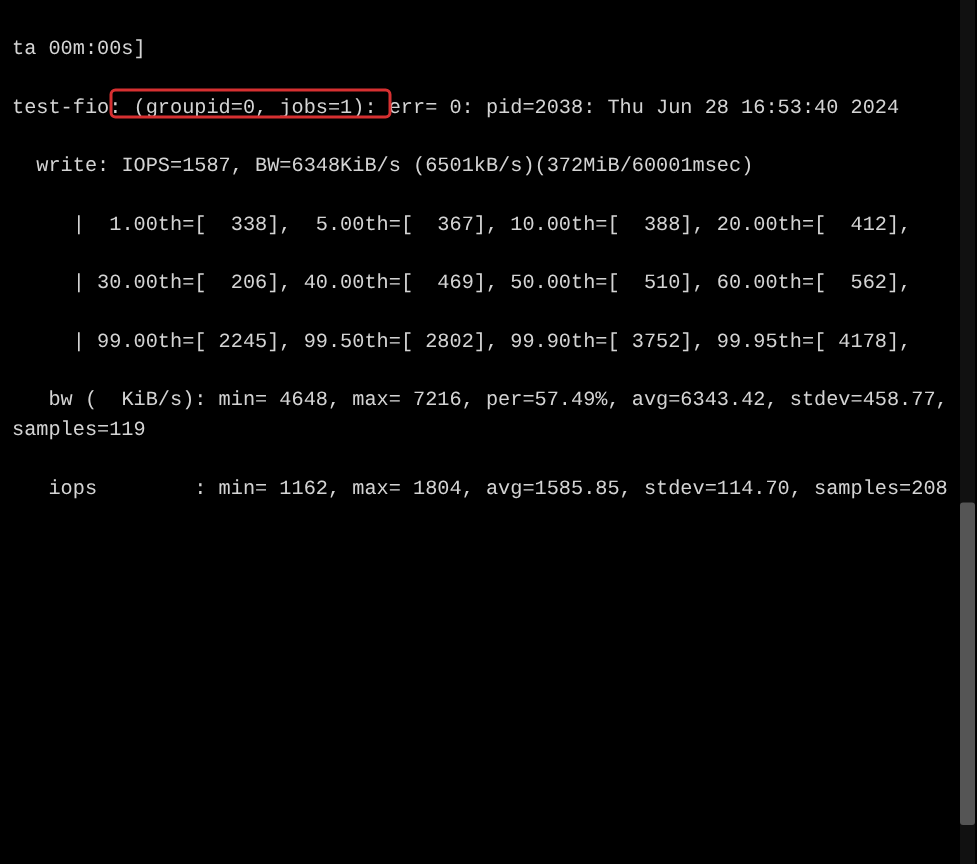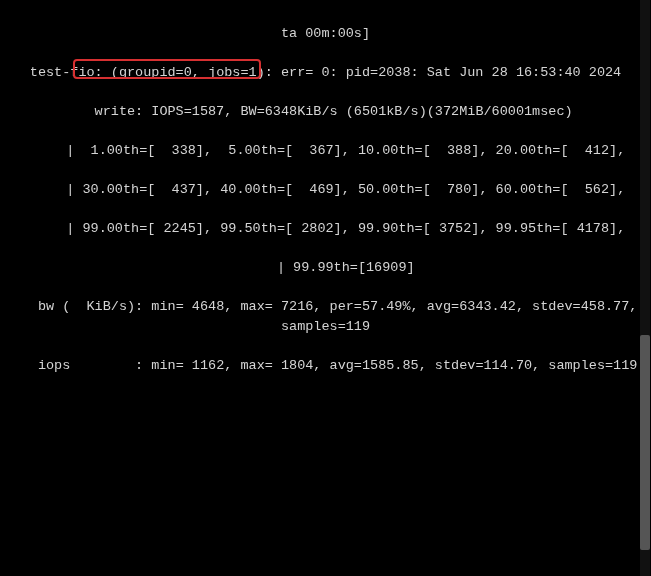--- a/index.html
+++ b/index.html
@@ -12,21 +12,20 @@
       width: 651px;
       height: 576px;
       overflow: hidden;
       position: relative;
     }
     .terminal {
       padding: 4px 8px;
       white-space: pre;
       width: 100%;
       height: 100%;
-      text-align: center;
     }
     .line {
       white-space: pre-wrap;
       word-break: break-all;
     }
     .highlight-box {
       position: absolute;
       border: 2px solid #d63031;
       border-radius: 4px;
       pointer-events: none;
@@ -45,28 +44,27 @@
       width: 10px;
       background: #555;
       border-radius: 2px;
     }
   </style>
 </head>
 <body>
 
 <div class="terminal">
 <div class="line">ta 00m:00s]</div>
-<div class="line">test-fio: (groupid=0, jobs=1): err= 0: pid=2038: Sat Jun 28 16:53:40 2024</div>
+<div class="line">test-fio: (groupid=0, jobs=1): err= 0: pid=2038: Thu Jun 28 16:53:40 2024</div>
 <div class="line"><span>  write: </span><span>IOPS=1587, BW=6348KiB/s</span><span> (6501kB/s)(372MiB/60001msec)</span></div>
 <div class="line">     |  1.00th=[  338],  5.00th=[  367], 10.00th=[  388], 20.00th=[  412],</div>
-<div class="line">     | 30.00th=[  437], 40.00th=[  469], 50.00th=[  780], 60.00th=[  562],</div>
+<div class="line">     | 30.00th=[  206], 40.00th=[  469], 50.00th=[  510], 60.00th=[  562],</div>
 <div class="line">     | 99.00th=[ 2245], 99.50th=[ 2802], 99.90th=[ 3752], 99.95th=[ 4178],</div>
-<div class="line">     | 99.99th=[16909]</div>
 <div class="line">   bw (  KiB/s): min= 4648, max= 7216, per=57.49%, avg=6343.42, stdev=458.77, samples=119</div>
-<div class="line">   iops        : min= 1162, max= 1804, avg=1585.85, stdev=114.70, samples=119</div>
+<div class="line">   iops        : min= 1162, max= 1804, avg=1585.85, stdev=114.70, samples=208</div>
 
 
 
 
 
 </div>
 
 <div class="highlight-box" style="top: 59px; left: 73px; width: 188px; height: 20px;"></div>
 
 <div class="scrollbar">

